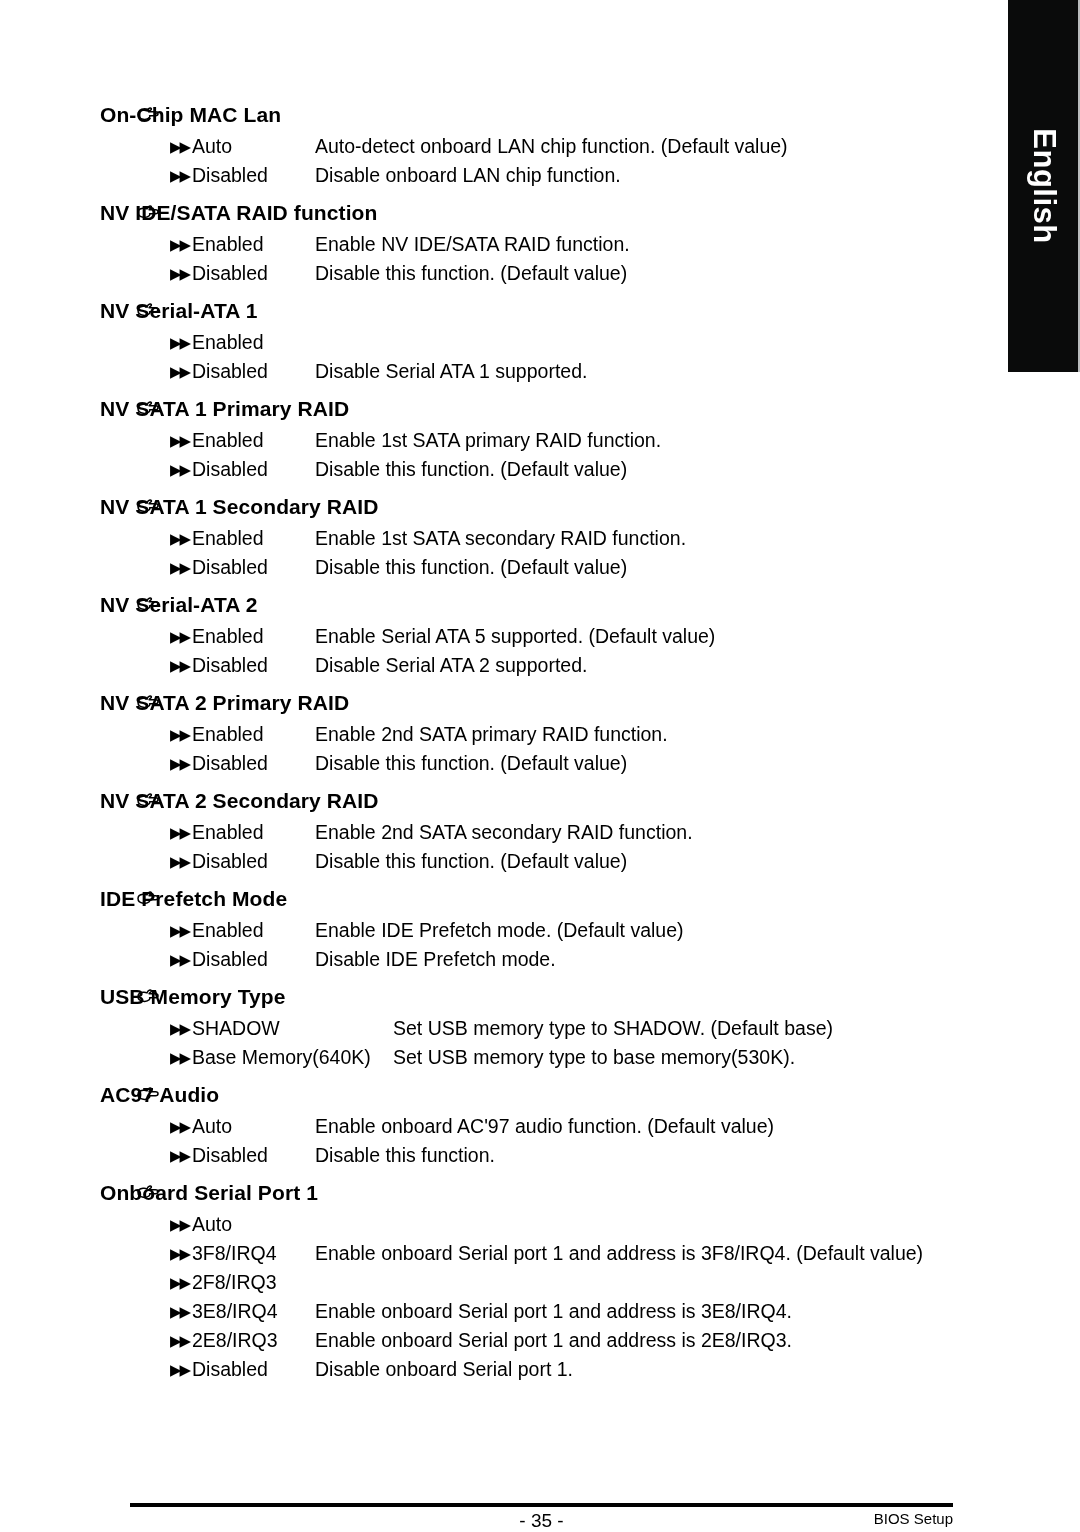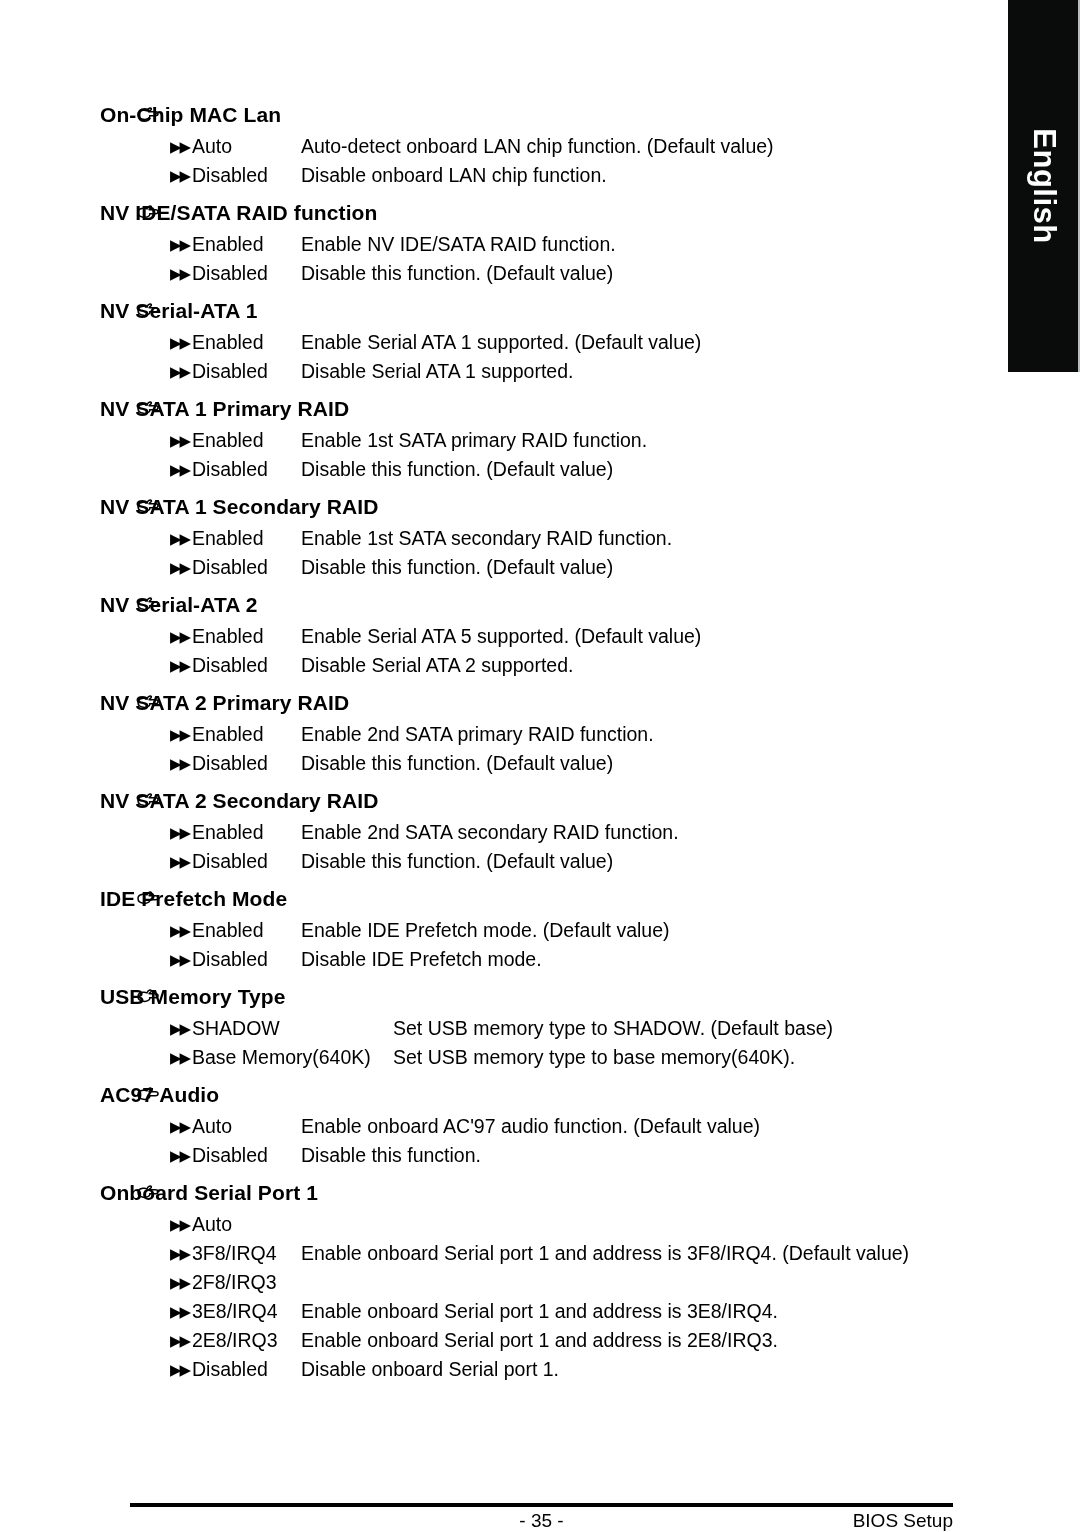--- a/index.html
+++ b/index.html
@@ -113,21 +113,21 @@
   }
 
   .opt-name {
     position: absolute;
     left: 192px;
     top: 0;
   }
 
   .opt-desc {
     position: absolute;
-    left: 301px;
+    left: 315px;
     top: 0;
   }
 
   
   .setting.wide .opt-desc { left: 393px; }
 
   
   .footer {
     position: absolute;
     left: 0;
@@ -151,21 +151,21 @@
     width: 823px;
     text-align: center;
     font-size: 19px;
   }
   .footer-right {
     position: absolute;
     left: 130px;
     top: 22px;
     width: 823px;
     text-align: right;
-    font-size: 19px;
+    font-size: 15px;
   }
 </style>
 </head>
 <body>
 
 <div class="page">
   <div class="content">
       <div class="setting">
         <div class="setting-head"><span class="hand-icon">
             <svg viewBox="0 0 24 22" width="24" height="22" aria-hidden="true">
@@ -207,21 +207,20 @@
       <div class="setting">
         <div class="setting-head"><span class="hand-icon">
             <svg viewBox="0 0 24 22" width="24" height="22" aria-hidden="true">
               <path d="M2.0 11.6 C2.0 9.4 4.2 7.6 7.0 7.3 C8.6 7.1 10.0 7.4 11.0 7.9 C11.4 6.6 12.2 5.6 13.2 5.2 C14.1 4.8 15.0 5.0 15.3 5.6 C15.6 6.2 15.1 6.9 14.3 7.3 C13.7 7.6 13.3 8.1 13.1 8.7 L19.5 8.7 C21.0 8.7 22.0 9.6 22.0 10.7 C22.0 11.8 21.0 12.7 19.5 12.7 L13.6 12.7 C13.9 13.4 13.8 14.2 13.2 14.8 C12.0 16.0 9.6 16.6 7.2 16.3 C4.1 15.9 2.0 14.0 2.0 11.6 Z" fill="none" stroke="#000000" stroke-width="1.5" stroke-linejoin="round"></path>
             </svg>
           </span><span>NV Serial-ATA 1</span></div>
         <ul class="opt-list">
           <li class="opt-row">
             <span class="opt-bullet">▶▶</span>
             <span class="opt-name">Enabled</span>
-            <span class="opt-desc">Enable Serial ATA 1 supported. (Default value)</span>
           </li>
           <li class="opt-row">
             <span class="opt-bullet">▶▶</span>
             <span class="opt-name">Disabled</span>
             <span class="opt-desc">Disable Serial ATA 1 supported.</span>
           </li>
         </ul>
       </div>
       <div class="setting">
         <div class="setting-head"><span class="hand-icon">
@@ -345,21 +344,21 @@
           </span><span>USB Memory Type</span></div>
         <ul class="opt-list">
           <li class="opt-row">
             <span class="opt-bullet">▶▶</span>
             <span class="opt-name">SHADOW</span>
             <span class="opt-desc">Set USB memory type to SHADOW. (Default base)</span>
           </li>
           <li class="opt-row">
             <span class="opt-bullet">▶▶</span>
             <span class="opt-name">Base Memory(640K)</span>
-            <span class="opt-desc">Set USB memory type to base memory(640K).</span>
+            <span class="opt-desc">Set USB memory type to base memory(530K).</span>
           </li>
         </ul>
       </div>
       <div class="setting">
         <div class="setting-head"><span class="hand-icon">
             <svg viewBox="0 0 24 22" width="24" height="22" aria-hidden="true">
               <path d="M2.0 11.6 C2.0 9.4 4.2 7.6 7.0 7.3 C8.6 7.1 10.0 7.4 11.0 7.9 C11.4 6.6 12.2 5.6 13.2 5.2 C14.1 4.8 15.0 5.0 15.3 5.6 C15.6 6.2 15.1 6.9 14.3 7.3 C13.7 7.6 13.3 8.1 13.1 8.7 L19.5 8.7 C21.0 8.7 22.0 9.6 22.0 10.7 C22.0 11.8 21.0 12.7 19.5 12.7 L13.6 12.7 C13.9 13.4 13.8 14.2 13.2 14.8 C12.0 16.0 9.6 16.6 7.2 16.3 C4.1 15.9 2.0 14.0 2.0 11.6 Z" fill="none" stroke="#000000" stroke-width="1.5" stroke-linejoin="round"></path>
             </svg>
           </span><span>AC97 Audio</span></div>
         <ul class="opt-list">

